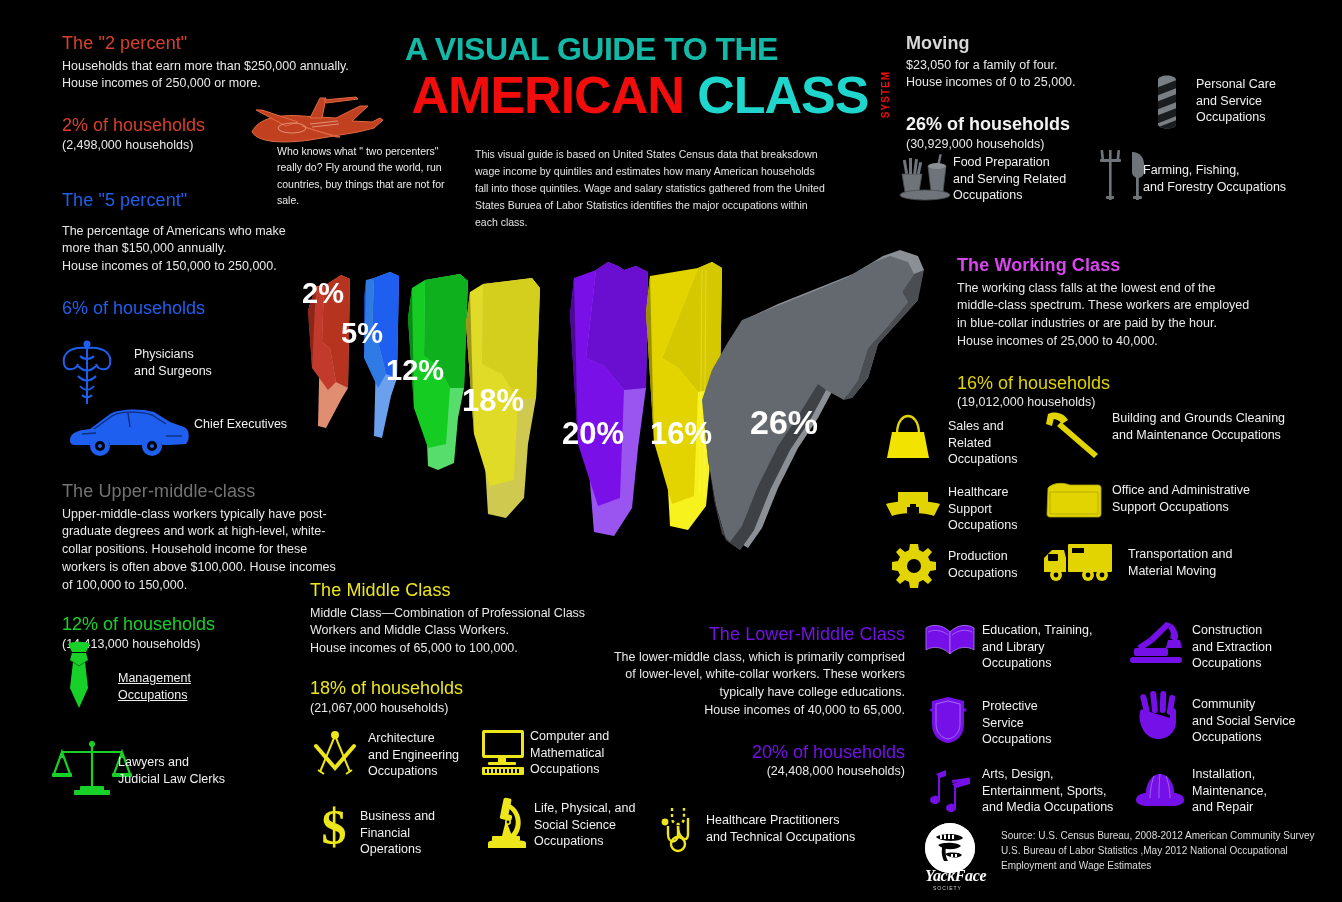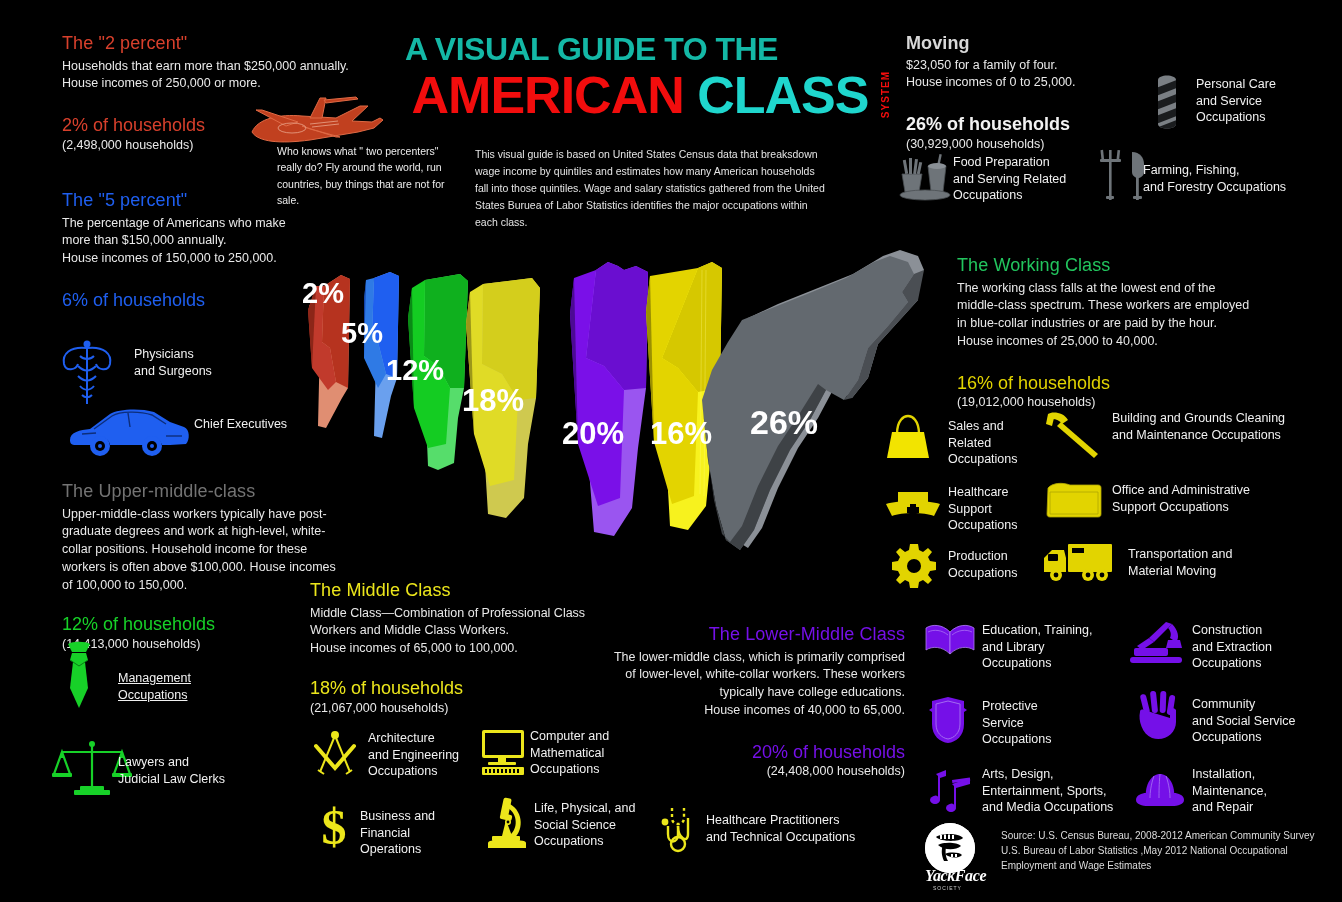--- a/index.html
+++ b/index.html
@@ -90,21 +90,21 @@
       <ellipse cx="52" cy="40" rx="14" ry="5"></ellipse>
     </g>
   </svg>
 </div>
 <div class="abs" style="left:277px; top:143px; width:170px;">
   <div style="font-size:10.5px; line-height:1.55; color:#ededed;">Who knows what " two percenters" really do? Fly around the world, run countries, buy things that are not for sale.</div>
 </div>
 
 <div class="abs" style="left:62px; top:190px; width:300px;">
   <div class="h-class" style="color:#1f5ff0;">The "5 percent"</div>
-  <div class="body-txt" style="margin-top:4px;">
+  <div class="body-txt" style="margin-top:12px;">
     <div>The percentage of Americans who make</div>
     <div>more than $150,000 annually.</div>
     <div>House incomes of 150,000 to 250,000.</div>
   </div>
   <div class="pct-head" style="color:#1f5ff0; margin-top:22px;">6% of households</div>
 </div>
 
 <div class="abs" style="left:58px; top:334px;">
   <svg width="58" height="72" viewBox="0 0 58 72">
     <g stroke="#1f5ff0" stroke-width="2" fill="none">
@@ -385,21 +385,21 @@
       <path d="M28 6 C27 16 27 25 27 30"></path>
       <path d="M34 8 C37 16 38 25 38 30"></path>
     </g>
   </svg>
 </div>
 <div class="abs occ-txt" style="left:1192px; top:766px; white-space:pre-line;">Installation,
 Maintenance,
 and Repair</div>
 
 <div class="abs" style="left:957px; top:255px; width:330px;">
-  <div class="h-class" style="color:#22c55e;">The Working Class</div>
+  <div class="h-class" style="color:#d946ef;font-weight:bold;">The Working Class</div>
   <div class="body-txt" style="margin-top:4px;">
     <div>The working class falls at the lowest end of the</div>
     <div>middle-class spectrum. These workers are employed</div>
     <div>in blue-collar industries or are paid by the hour.</div>
     <div>House incomes of 25,000 to 40,000.</div>
   </div>
   <div class="pct-head" style="color:#e2d400; margin-top:22px;">16% of households</div>
   <div class="pct-sub">(19,012,000 households)</div>
 </div>
 

